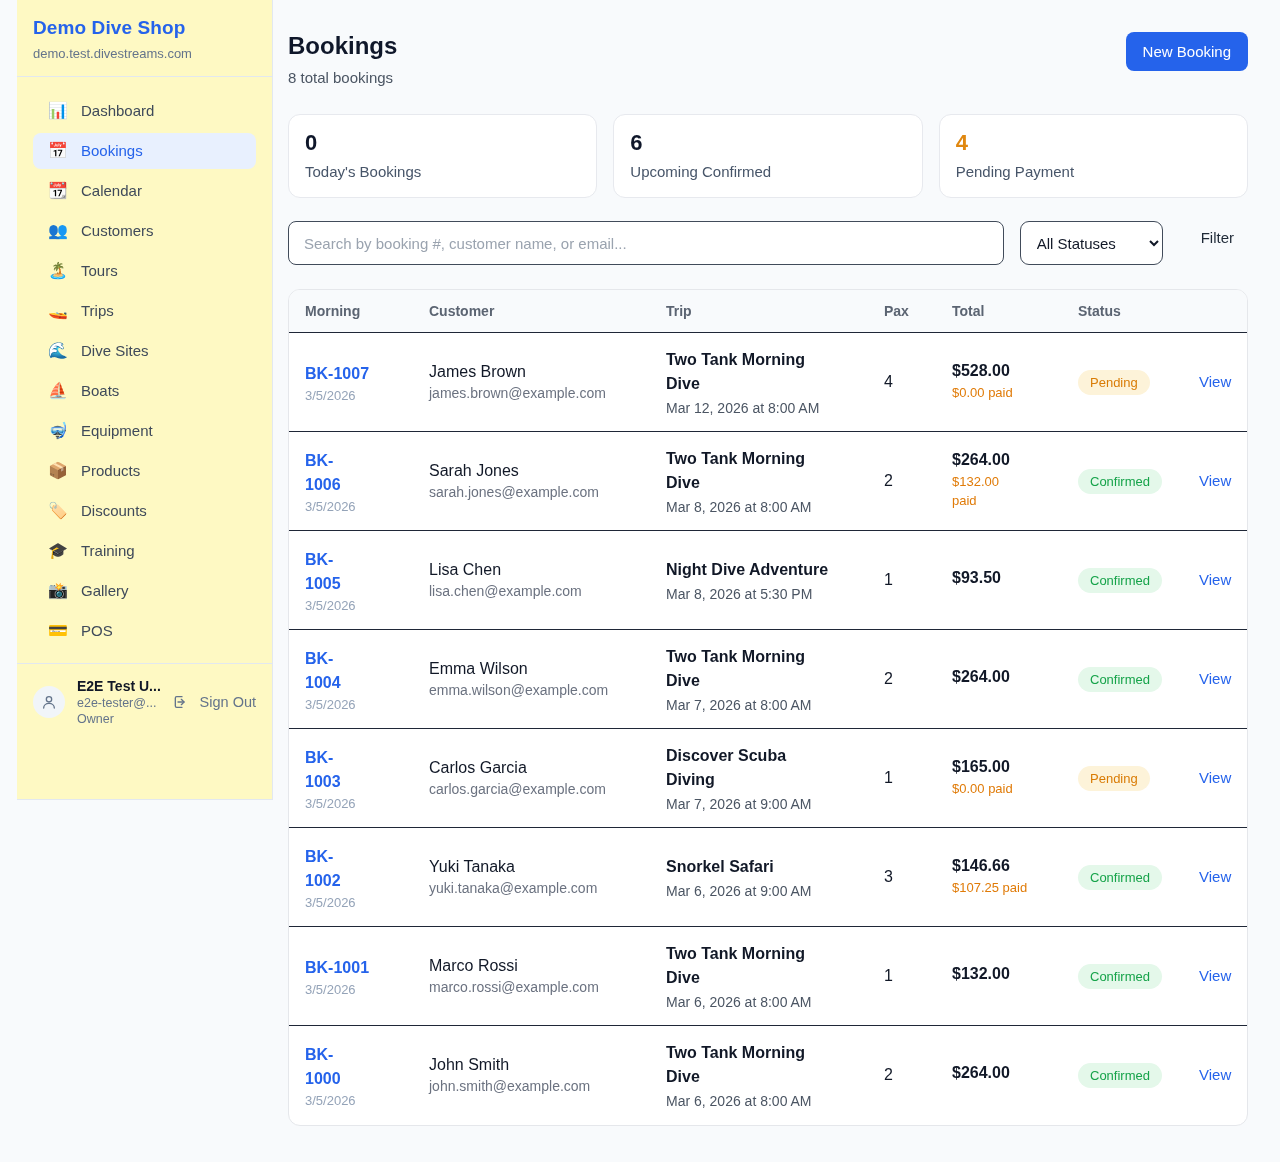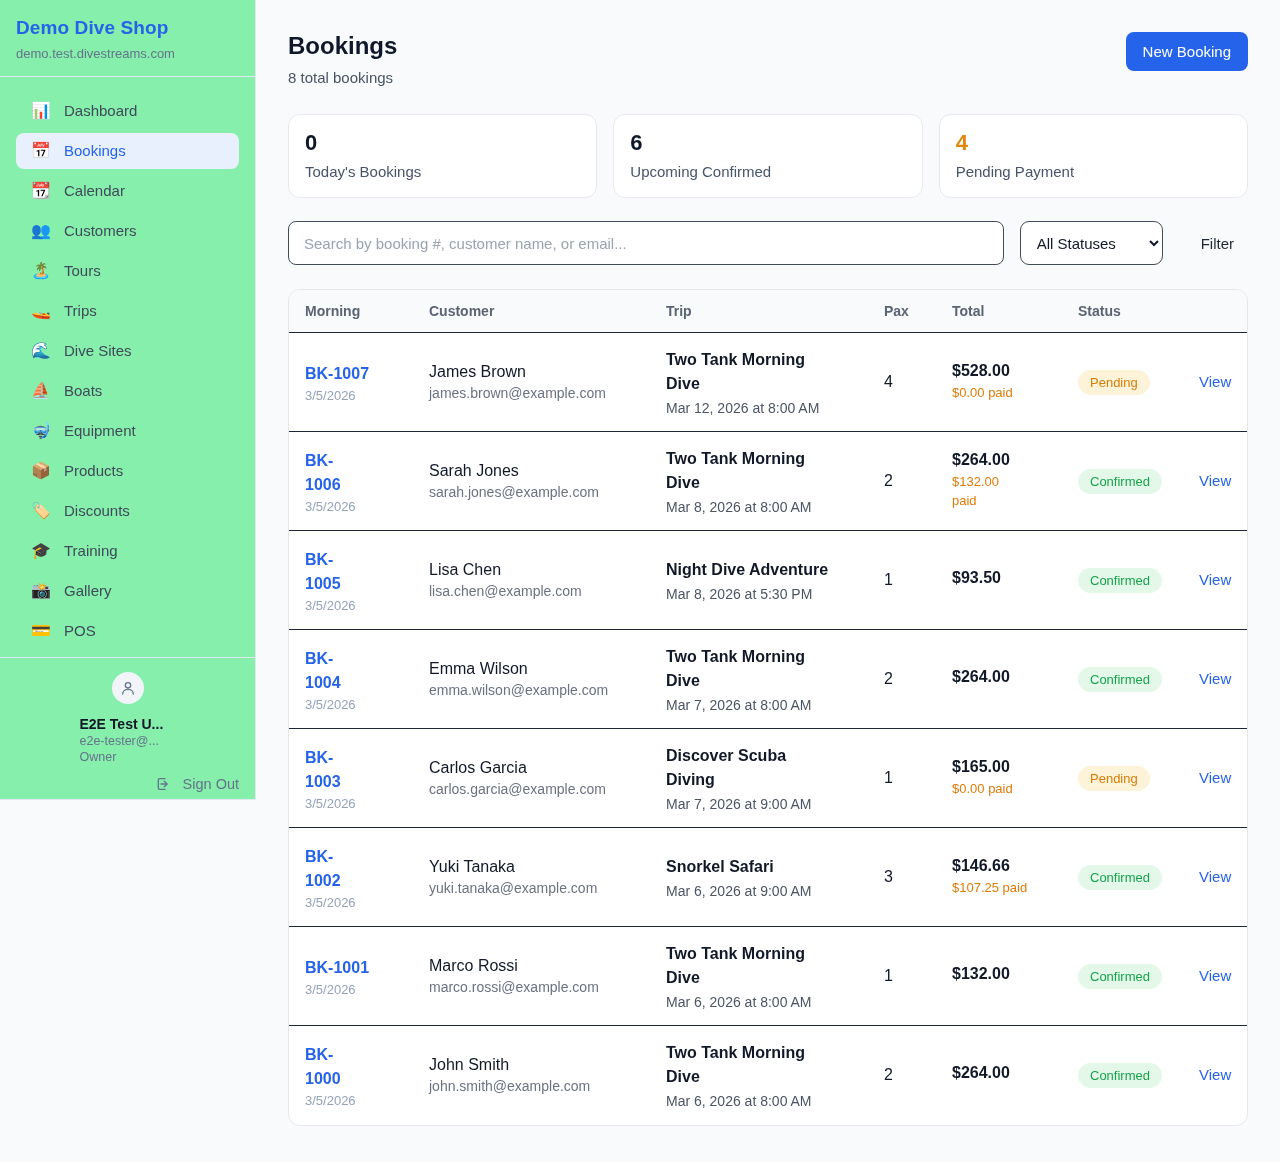--- a/index.html
+++ b/index.html
@@ -7,44 +7,44 @@
   body {
     font-family:"Liberation Sans", sans-serif;
     background:#f8fafc;
     color:#0f172a;
     position:relative;
     overflow:hidden;
   }
 
   
   .sidebar {
-    position:absolute; left:0; top:0;
+    position:absolute; left:17px; top:0;
     width:256px; height:800px;
-    background:#86efac;
+    background:#fef9c3;
     border-right:1px solid #e2e8f0;
     border-bottom:1px solid #e2e8f0;
     display:flex; flex-direction:column;
   }
   .sidebar-header { padding:17px 16px 15px 16px; border-bottom:1px solid #e2e8f0; }
   .brand-title { color:#2563eb; font-size:19px; font-weight:bold; letter-spacing:.1px; }
   .brand-domain { color:#64748b; font-size:13px; margin-top:7px; }
   .nav { padding:12px 0 0 0; flex:0 0 auto; }
   .nav-item {
     display:flex; align-items:center; gap:13px;
     margin:4px 16px; padding:8px 12px 8px 15px;
     border-radius:8px; cursor:pointer;
     color:#3f4a5a; font-size:15px; line-height:20px;
   }
   .nav-item.active { background:#e8f0fe; color:#2563eb; }
   .nav-icon { font-size:16px; width:20px; text-align:center; flex:0 0 20px; }
   .user-box {
-    margin-top:4px;
+    margin-top:10px;
     border-top:1px solid #e2e8f0;
     padding:14px 16px;
-    display:flex; align-items:center; gap:12px;flex-direction:column;
+    display:flex; align-items:center; gap:12px;
   }
   .avatar {
     width:32px; height:32px; border-radius:50%;
     background:#f1f5f9; color:#64748b;
     display:flex; align-items:center; justify-content:center;
     flex:0 0 32px;
   }
   .user-meta { width:96px; overflow:hidden; }
   .user-name { font-size:14px; font-weight:bold; color:#111827; white-space:nowrap; }
   .user-email { font-size:12.5px; color:#64748b; margin-top:2px; white-space:nowrap; }
@@ -67,21 +67,21 @@
 
   .stats { display:flex; gap:16px; margin-top:28px; }
   .stat-card {
     flex:1; background:#ffffff; border:1px solid #e7e9ee; border-radius:12px;
     padding:15px 16px; height:84px;
   }
   .stat-value { font-size:22px; font-weight:bold; color:#0f172a; }
   .stat-value.orange { color:#e0870f; }
   .stat-label { font-size:15px; color:#475569; margin-top:7px; }
 
-  .filter-row { display:flex; align-items:center; gap:16px; margin-top:23px; }
+  .filter-row { display:flex; align-items:flex-start; gap:16px; margin-top:23px; }
   .search-input {
     flex:1; height:44px; border:1.5px solid #414b5a; border-radius:8px;
     padding:0 15px; font-family:inherit; font-size:15px; color:#111827;
     background:#ffffff; outline:none;
   }
   .search-input::placeholder { color:#9aa3af; }
   .status-select {
     height:44px; width:143px; border:1.5px solid #414b5a; border-radius:9px;
     background:#ffffff; font-family:inherit; font-size:15px; color:#111827;
     padding:0 8px 0 12px; outline:none;

